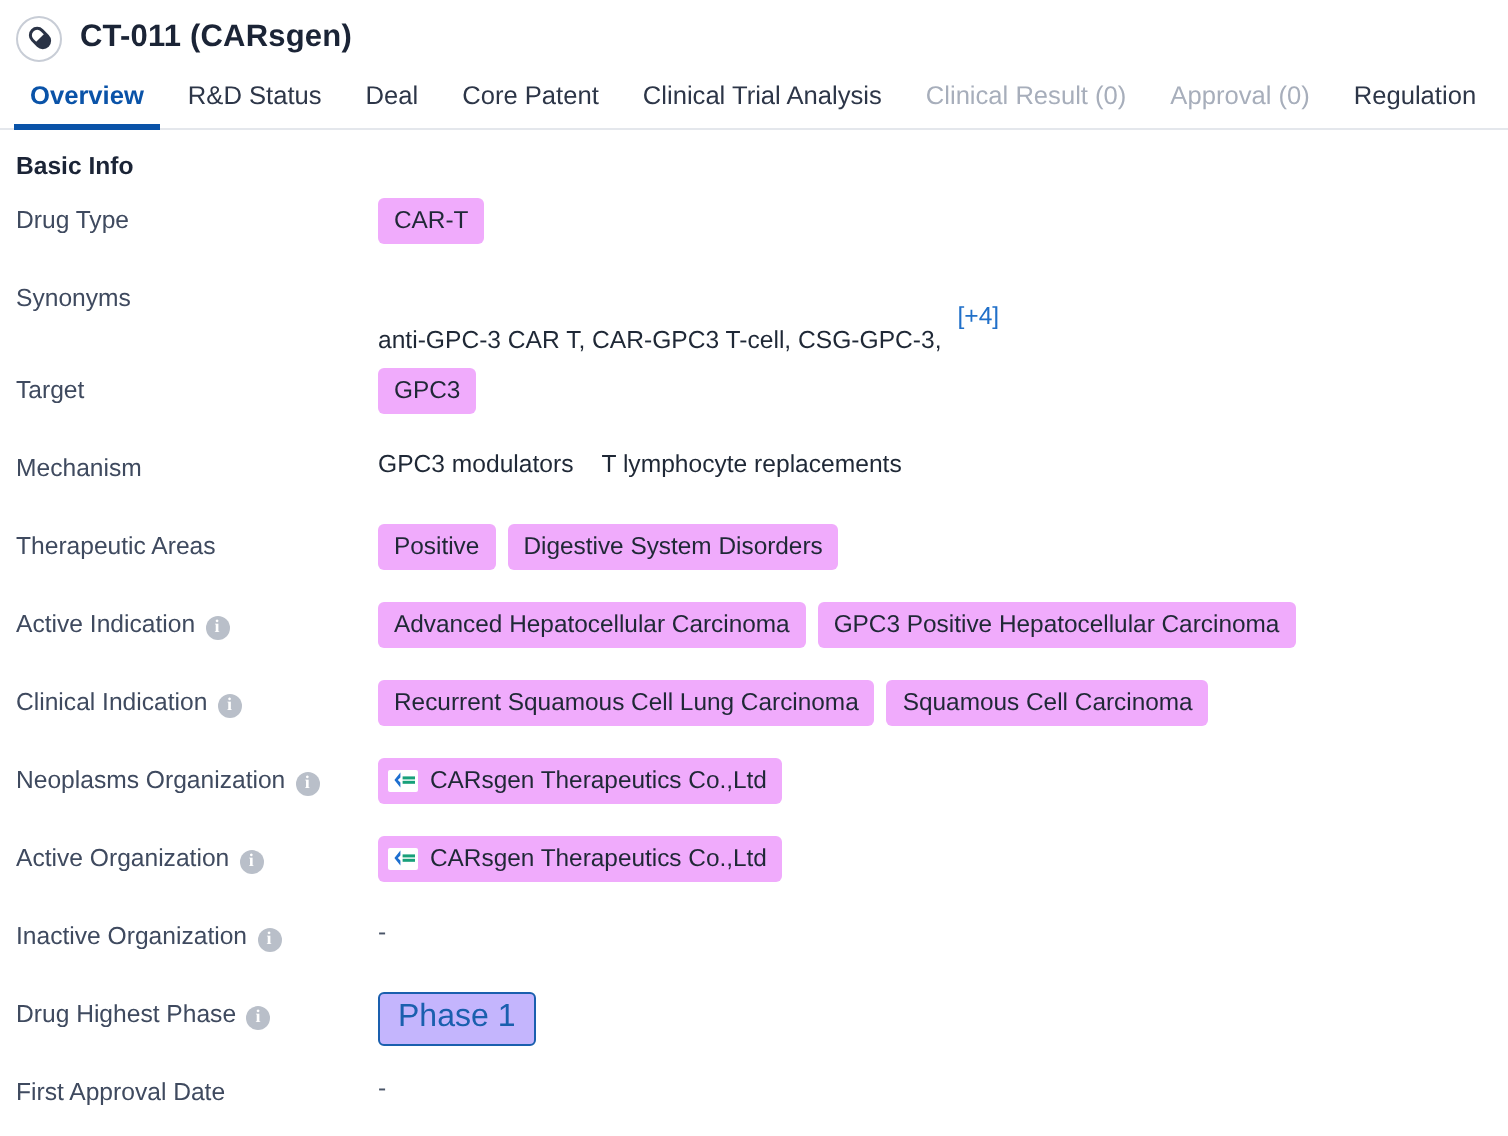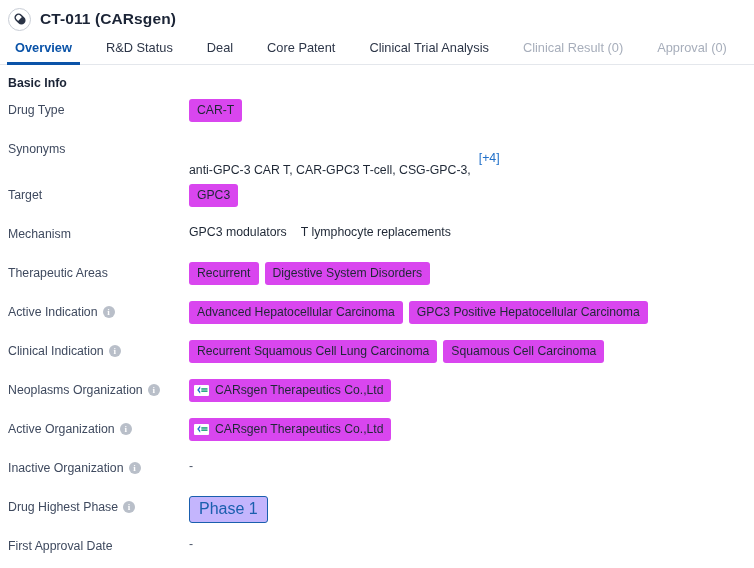--- a/index.html
+++ b/index.html
@@ -33,21 +33,21 @@
     font-weight: bold;
     color: #1b2436;
     letter-spacing: 0.1px;
   }
 
   
   .tabs-bar {
     position: relative;
     display: flex;
     align-items: flex-end;
-    gap: 12px;
+    gap: 0;
     height: 33px;
     padding: 0 0 0 4px;
     border-bottom: 1px solid #e4e7ec;
   }
   .tab {
     font-size: 12.8px;
     color: #2d3648;
     padding: 0 11px 9px 11px;
     white-space: nowrap;
     cursor: pointer;
@@ -81,21 +81,21 @@
     display: flex;
     align-items: flex-start;
     min-height: 39px;
   }
   .info-label {
     flex: 0 0 181px;
     font-size: 12.3px;
     color: #3f4a5f;
     padding-top: 9px;
     display: flex;
-    align-items: center;
+    align-items: flex-end;
     gap: 5px;
     line-height: 1.2;
   }
   .info-value {
     flex: 1 1 auto;
     padding-top: 5px;
     display: flex;
     align-items: center;
     flex-wrap: wrap;
     gap: 6px;
@@ -113,21 +113,21 @@
     align-items: center;
     justify-content: center;
     font-family: "Liberation Serif", serif;
     flex: 0 0 auto;
     cursor: pointer;
     line-height: 1;
   }
 
   
   .chip {
-    background: #d946ef;
+    background: #f0abfc;
     color: #1f2836;
     font-size: 12.2px;
     border-radius: 3px;
     padding: 4px 8px 5px 8px;
     line-height: 1.15;
     white-space: nowrap;
     cursor: pointer;
   }
   .chip.with-logo {
     display: inline-flex;
@@ -241,21 +241,21 @@
       <span class="plain-text mech-text">GPC3 modulators</span>
       <span class="plain-text">T lymphocyte replacements</span>
     </div>
   </div>
 
   <div class="info-row">
     <div class="info-label">
       <span>Therapeutic Areas</span>
     </div>
     <div class="info-value">
-      <span class="chip">Recurrent</span>
+      <span class="chip">Positive</span>
       <span class="chip">Digestive System Disorders</span>
     </div>
   </div>
 
   <div class="info-row">
     <div class="info-label">
       <span>Active Indication</span>
       <span class="info-icon">i</span>
     </div>
     <div class="info-value">

